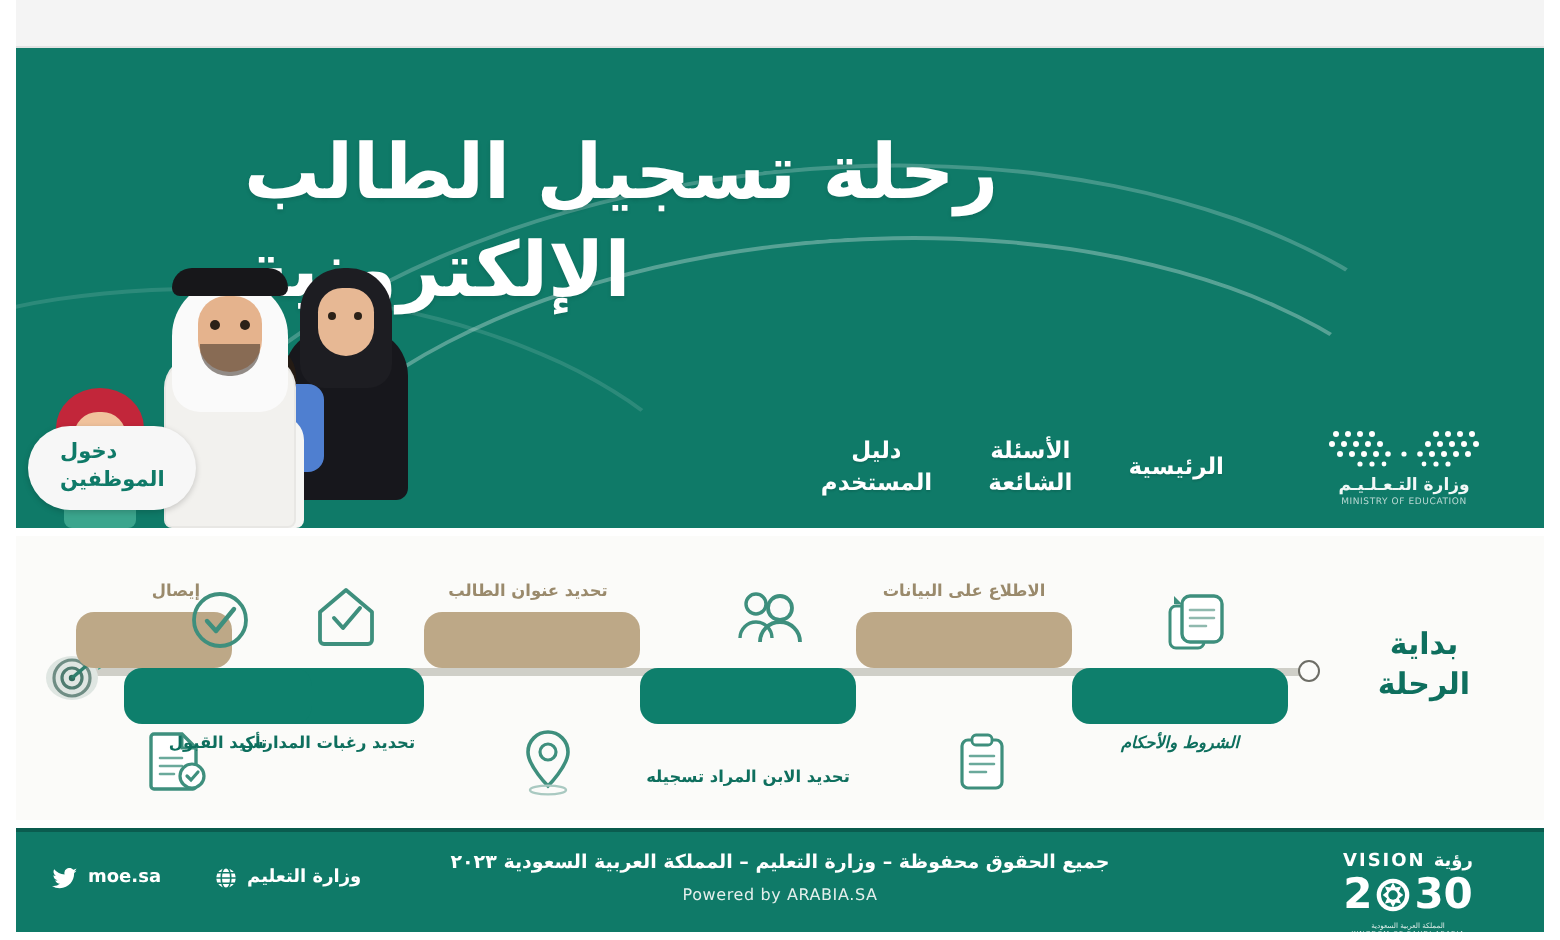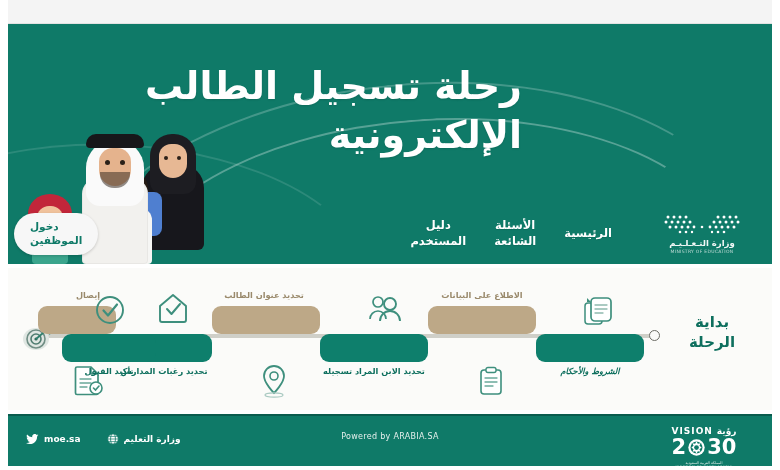--- a/index.html
+++ b/index.html
@@ -61,21 +61,21 @@
     left:-140px; top:120px;
     border-color:transparent;
     border-top-color:rgba(255,255,255,.12);
     transform:rotate(3deg);
   }
 
   .hero-title{
     position:absolute;
     right:250px; top:38px;
     width:400px;
-    text-align:right;
+    text-align:left;
     color:#ffffff;
     font-size:38px;
     line-height:1.28;
     font-weight:700;
     letter-spacing:0px;
     text-shadow:0 1px 2px rgba(0,0,0,.12);
     direction:rtl;
   }
   .hero-title .l2{ display:block; }
 
@@ -475,21 +475,21 @@
       <path d="M9 12 h12 M9 16 h12 M9 20 h8" stroke="#6aa99b" stroke-width="1.3" stroke-linecap="round"></path>
     </svg>
     <div class="step-label above" style="right:238px;">الاطلاع على البيانات</div>
 
     <svg class="step-icon above-i" style="right:370px; top:26px; width:34px; height:30px;" viewBox="0 0 34 30">
       <circle cx="10" cy="8" r="5" fill="none" stroke="#3e8f7d" stroke-width="1.7"></circle>
       <path d="M2 25 a8 8 0 0 1 16 0" fill="none" stroke="#3e8f7d" stroke-width="1.7"></path>
       <circle cx="22" cy="10" r="6" fill="none" stroke="#3e8f7d" stroke-width="1.9"></circle>
       <path d="M12 27 a10 10 0 0 1 20 0" fill="none" stroke="#3e8f7d" stroke-width="1.9"></path>
     </svg>
-    <div class="step-label below" style="right:346px;">تحديد الابن المراد تسجيله</div>
+    <div class="step-label below" style="right:346px;margin-top:17px;">تحديد الابن المراد تسجيله</div>
 
     <svg class="step-icon below-i" style="right:482px; top:96px; width:32px; height:34px;" viewBox="0 0 32 34">
       <path d="M16 2 a10 10 0 0 1 10 10 c0 7 -10 17 -10 17 S6 19 6 12 A10 10 0 0 1 16 2 z" fill="none" stroke="#3e8f7d" stroke-width="1.8"></path>
       <circle cx="16" cy="12" r="4" fill="none" stroke="#3e8f7d" stroke-width="1.6"></circle>
       <ellipse cx="16" cy="31" rx="9" ry="2.2" fill="none" stroke="#a9c9c1" stroke-width="1.2"></ellipse>
     </svg>
     <div class="step-label above" style="right:456px;">تحديد عنوان الطالب</div>
 
     <svg class="step-icon above-i" style="right:582px; top:24px; width:34px; height:32px;" viewBox="0 0 34 32">
       <path d="M4 14 L17 3 L30 14 V28 a2 2 0 0 1 -2 2 H6 a2 2 0 0 1 -2 -2 z" fill="none" stroke="#3e8f7d" stroke-width="1.9" stroke-linejoin="round"></path>
@@ -512,20 +512,21 @@
       <circle cx="16" cy="16" r="13" fill="none" stroke="#3e8f7d" stroke-width="1.9"></circle>
       <path d="M9.5 16.5 l4.5 5 L23 10.5" fill="none" stroke="#3e8f7d" stroke-width="2.2" stroke-linecap="round" stroke-linejoin="round"></path>
     </svg>
     <div class="step-label below" style="left:49px;">تأكيد القبول</div>
   </div>
 
   <div class="footer">
     <div class="f-sep"></div>
 
     <div class="f-center">
+      <div class="f-copy">جميع الحقوق محفوظة – وزارة التعليم – المملكة العربية السعودية ٢٠٢٣</div>
       <div class="f-powered">Powered by ARABIA.SA</div>
     </div>
 
     <div class="f-social">
       <div class="f-soc">
         <svg width="13" height="11" viewBox="0 0 13 11">
           <path d="M12.6 1.3a5 5 0 0 1-1.45.4A2.54 2.54 0 0 0 12.26.3a5.06 5.06 0 0 1-1.6.62A2.52 2.52 0 0 0 6.3 3.22 7.16 7.16 0 0 1 1.1.57a2.52 2.52 0 0 0 .78 3.37A2.5 2.5 0 0 1 .73 3.6v.03a2.52 2.52 0 0 0 2.02 2.47 2.54 2.54 0 0 1-1.14.05 2.52 2.52 0 0 0 2.35 1.75A5.06 5.06 0 0 1 0 8.94a7.14 7.14 0 0 0 3.87 1.14c4.65 0 7.19-3.85 7.19-7.19l-.01-.33a5.13 5.13 0 0 0 1.26-1.3z" fill="#ffffff"></path>
         </svg>
         <span>moe.sa</span>
       </div>

